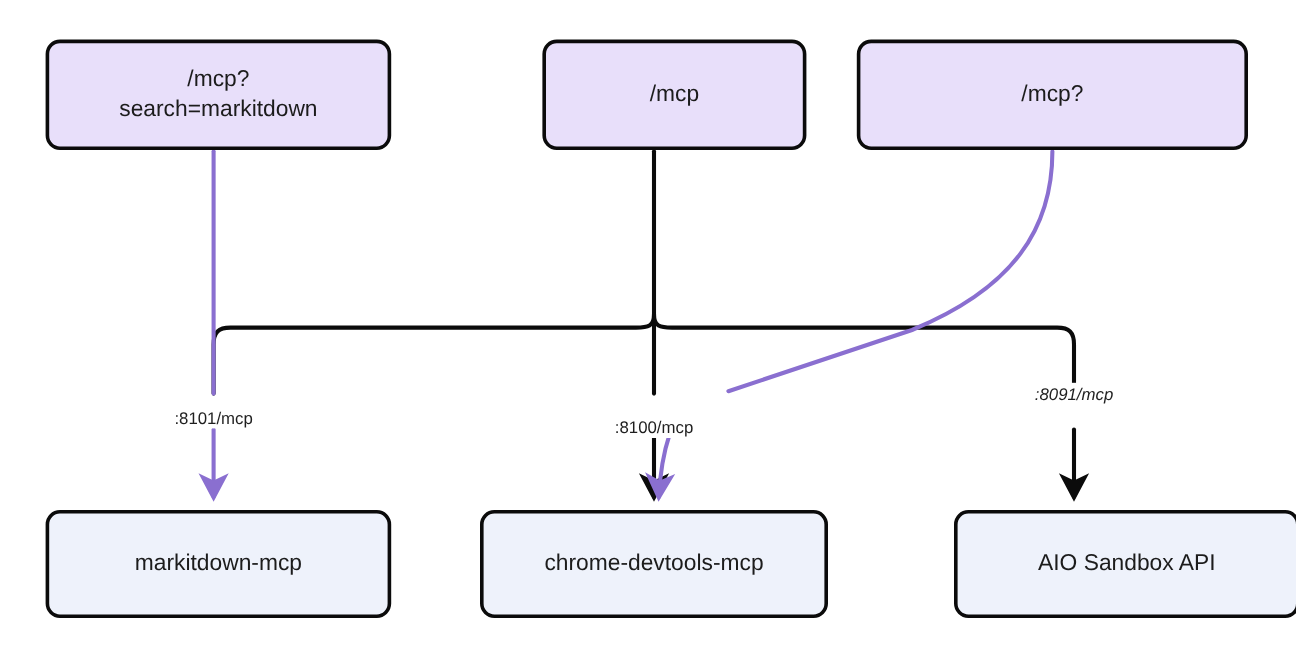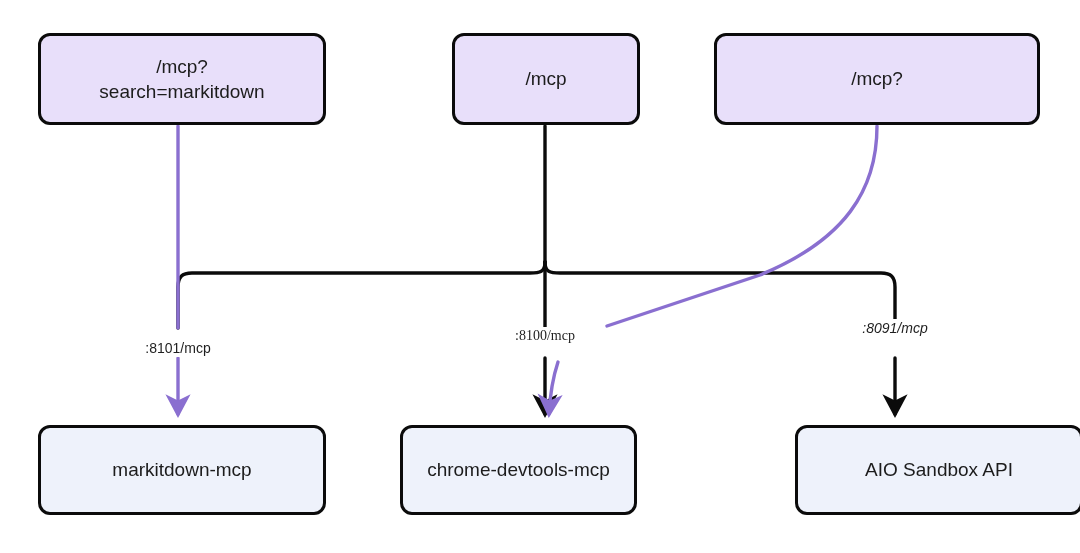--- a/index.html
+++ b/index.html
@@ -77,41 +77,41 @@
     <path d="M558,362 C552,380 550,396 549,414" fill="none" stroke="#8a6fd0" stroke-width="3.4" stroke-linecap="round" marker-end="url(#arrow-purple)"></path>
   </svg>
 
   <div class="node purple" style="left:38px;top:33px;width:288px;height:92px;">
     <div class="label">
       <span>/mcp?</span>
       <span class="kv">search=markitdown</span>
     </div>
   </div>
 
-  <div class="node purple" style="left:452px;top:33px;width:188px;height:92px;">
+  <div class="node purple" style="left:452px;top:33px;width:220px;height:92px;">
     <div class="label">
       <span>/mcp</span>
     </div>
   </div>
 
   <div class="node purple" style="left:714px;top:33px;width:326px;height:92px;">
     <div class="label">
       <span>/mcp?</span>
     </div>
   </div>
 
   <div class="edge-label" style="left:178px;top:348px;">:8101/mcp</div>
-  <div class="edge-label" style="left:545px;top:336px;font-family:Liberation Serif, serif;">:8100/mcp</div>
+  <div class="edge-label" style="left:545px;top:356px;">:8100/mcp</div>
   <div class="edge-label" style="left:895px;top:328px;font-style:italic;">:8091/mcp</div>
 
   <div class="node blue" style="left:38px;top:425px;width:288px;height:90px;">
     <div class="label">markitdown-mcp</div>
   </div>
 
-  <div class="node blue" style="left:400px;top:425px;width:237px;height:90px;">
+  <div class="node blue" style="left:400px;top:425px;width:290px;height:90px;">
     <div class="label">chrome-devtools-mcp</div>
   </div>
 
   <div class="node blue" style="left:755px;top:425px;width:288px;height:90px;margin-left:40px;">
     <div class="label">AIO Sandbox API</div>
   </div>
 
 </div>
 
 </body></html>

